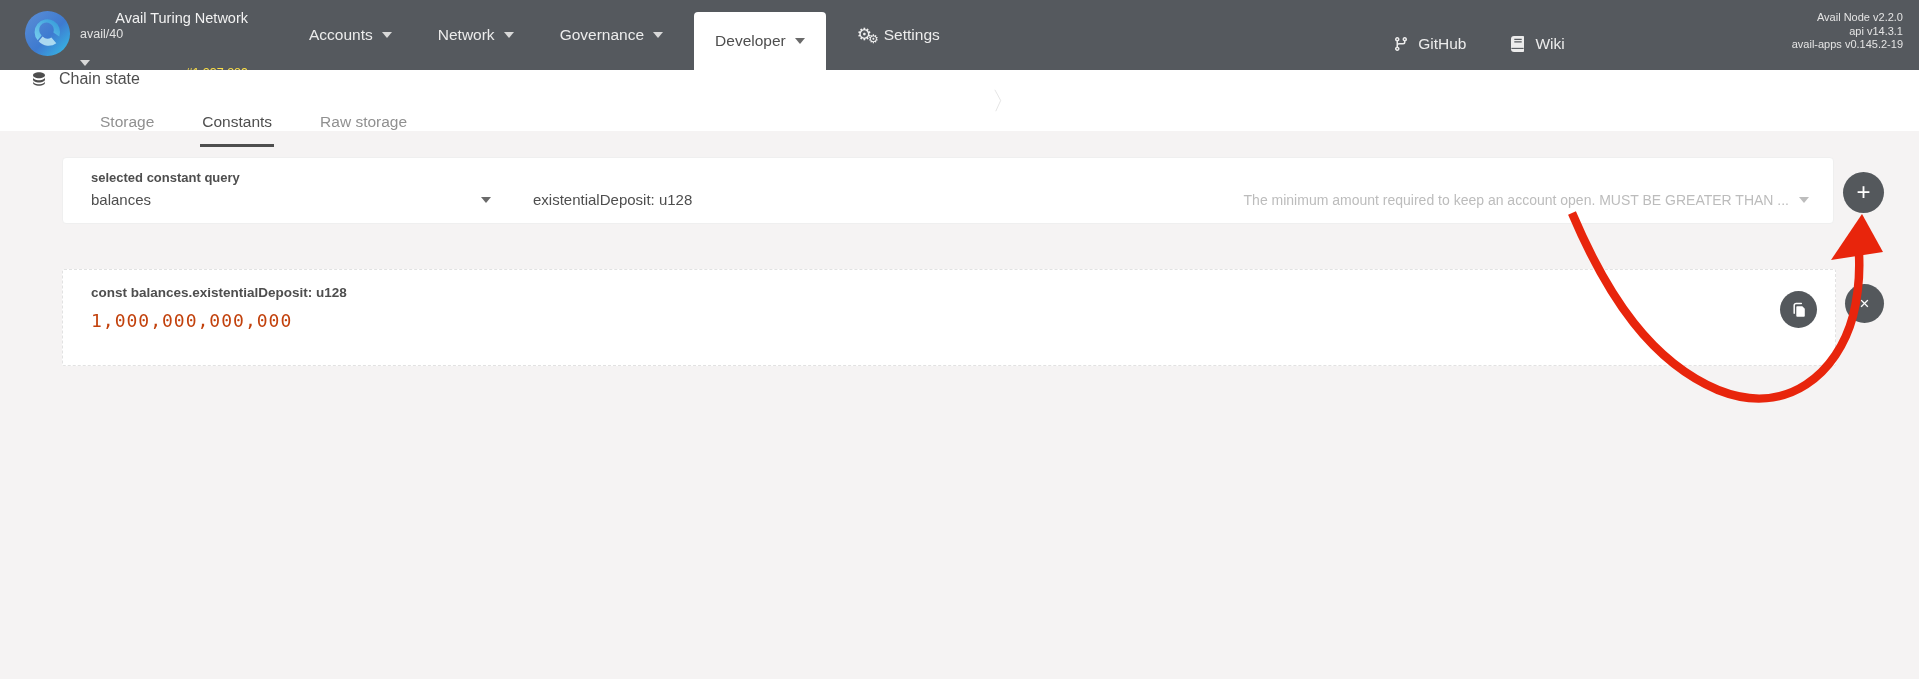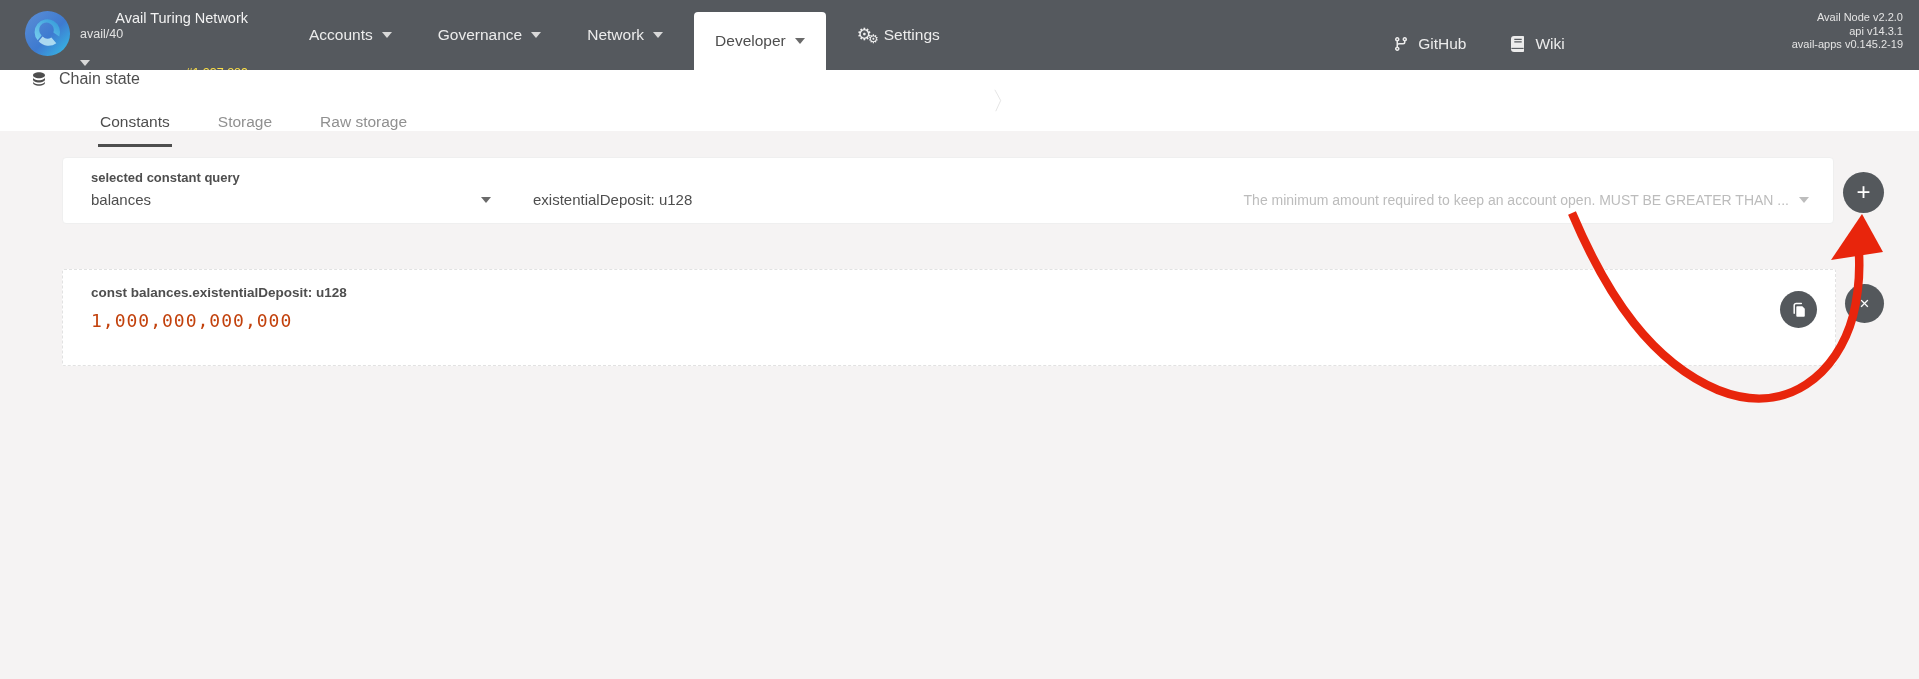--- a/index.html
+++ b/index.html
@@ -126,25 +126,25 @@
       <div class="net-block-num">#1,237,889</div>
     </div>
   </div>
 
   <div class="nav">
     <div class="nav-item">
       <span>Accounts</span>
       <span class="caret"></span>
     </div>
     <div class="nav-item">
+      <span>Network</span>
+      <span class="caret"></span>
+    </div>
+    <div class="nav-item">
       <span>Governance</span>
-      <span class="caret"></span>
-    </div>
-    <div class="nav-item">
-      <span>Network</span>
       <span class="caret"></span>
     </div>
     <div class="nav-item pill">
       <span>Developer</span>
       <span class="caret dark"></span>
     </div>
     <div class="nav-item">
       <span class="gears">⚙<span class="g2">⚙</span></span>
       <span>Settings</span>
     </div>
@@ -180,25 +180,25 @@
       <path fill="#4e4e4e" d="M12 3C7.58 3 4 4.79 4 7s3.58 4 8 4 8-1.79 8-4-3.58-4-8-4zM4 9.5v3c0 2.21 3.58 4 8 4s8-1.79 8-4v-3c0 2.21-3.58 4-8 4s-8-1.79-8-4zm0 5.5v2c0 2.21 3.58 4 8 4s8-1.79 8-4v-2c0 2.21-3.58 4-8 4s-8-1.79-8-4z"></path>
     </svg>
     <span>Chain state</span>
   </div>
 
   <svg class="crumb-sep" width="18" height="56" viewBox="0 0 18 56">
     <path d="M2 4 L15 28 L4 52" stroke="#d2d2d2" stroke-width="1.3" fill="none"></path>
   </svg>
 
   <div class="tabs">
+    <div class="tab">
+      <span>Storage</span>
+    </div>
     <div class="tab active">
       <span>Constants</span>
-    </div>
-    <div class="tab">
-      <span>Storage</span>
     </div>
     <div class="tab">
       <span>Raw storage</span>
     </div>
   </div>
 </div>
 
 <div class="content">
 
   <div class="query-row">

